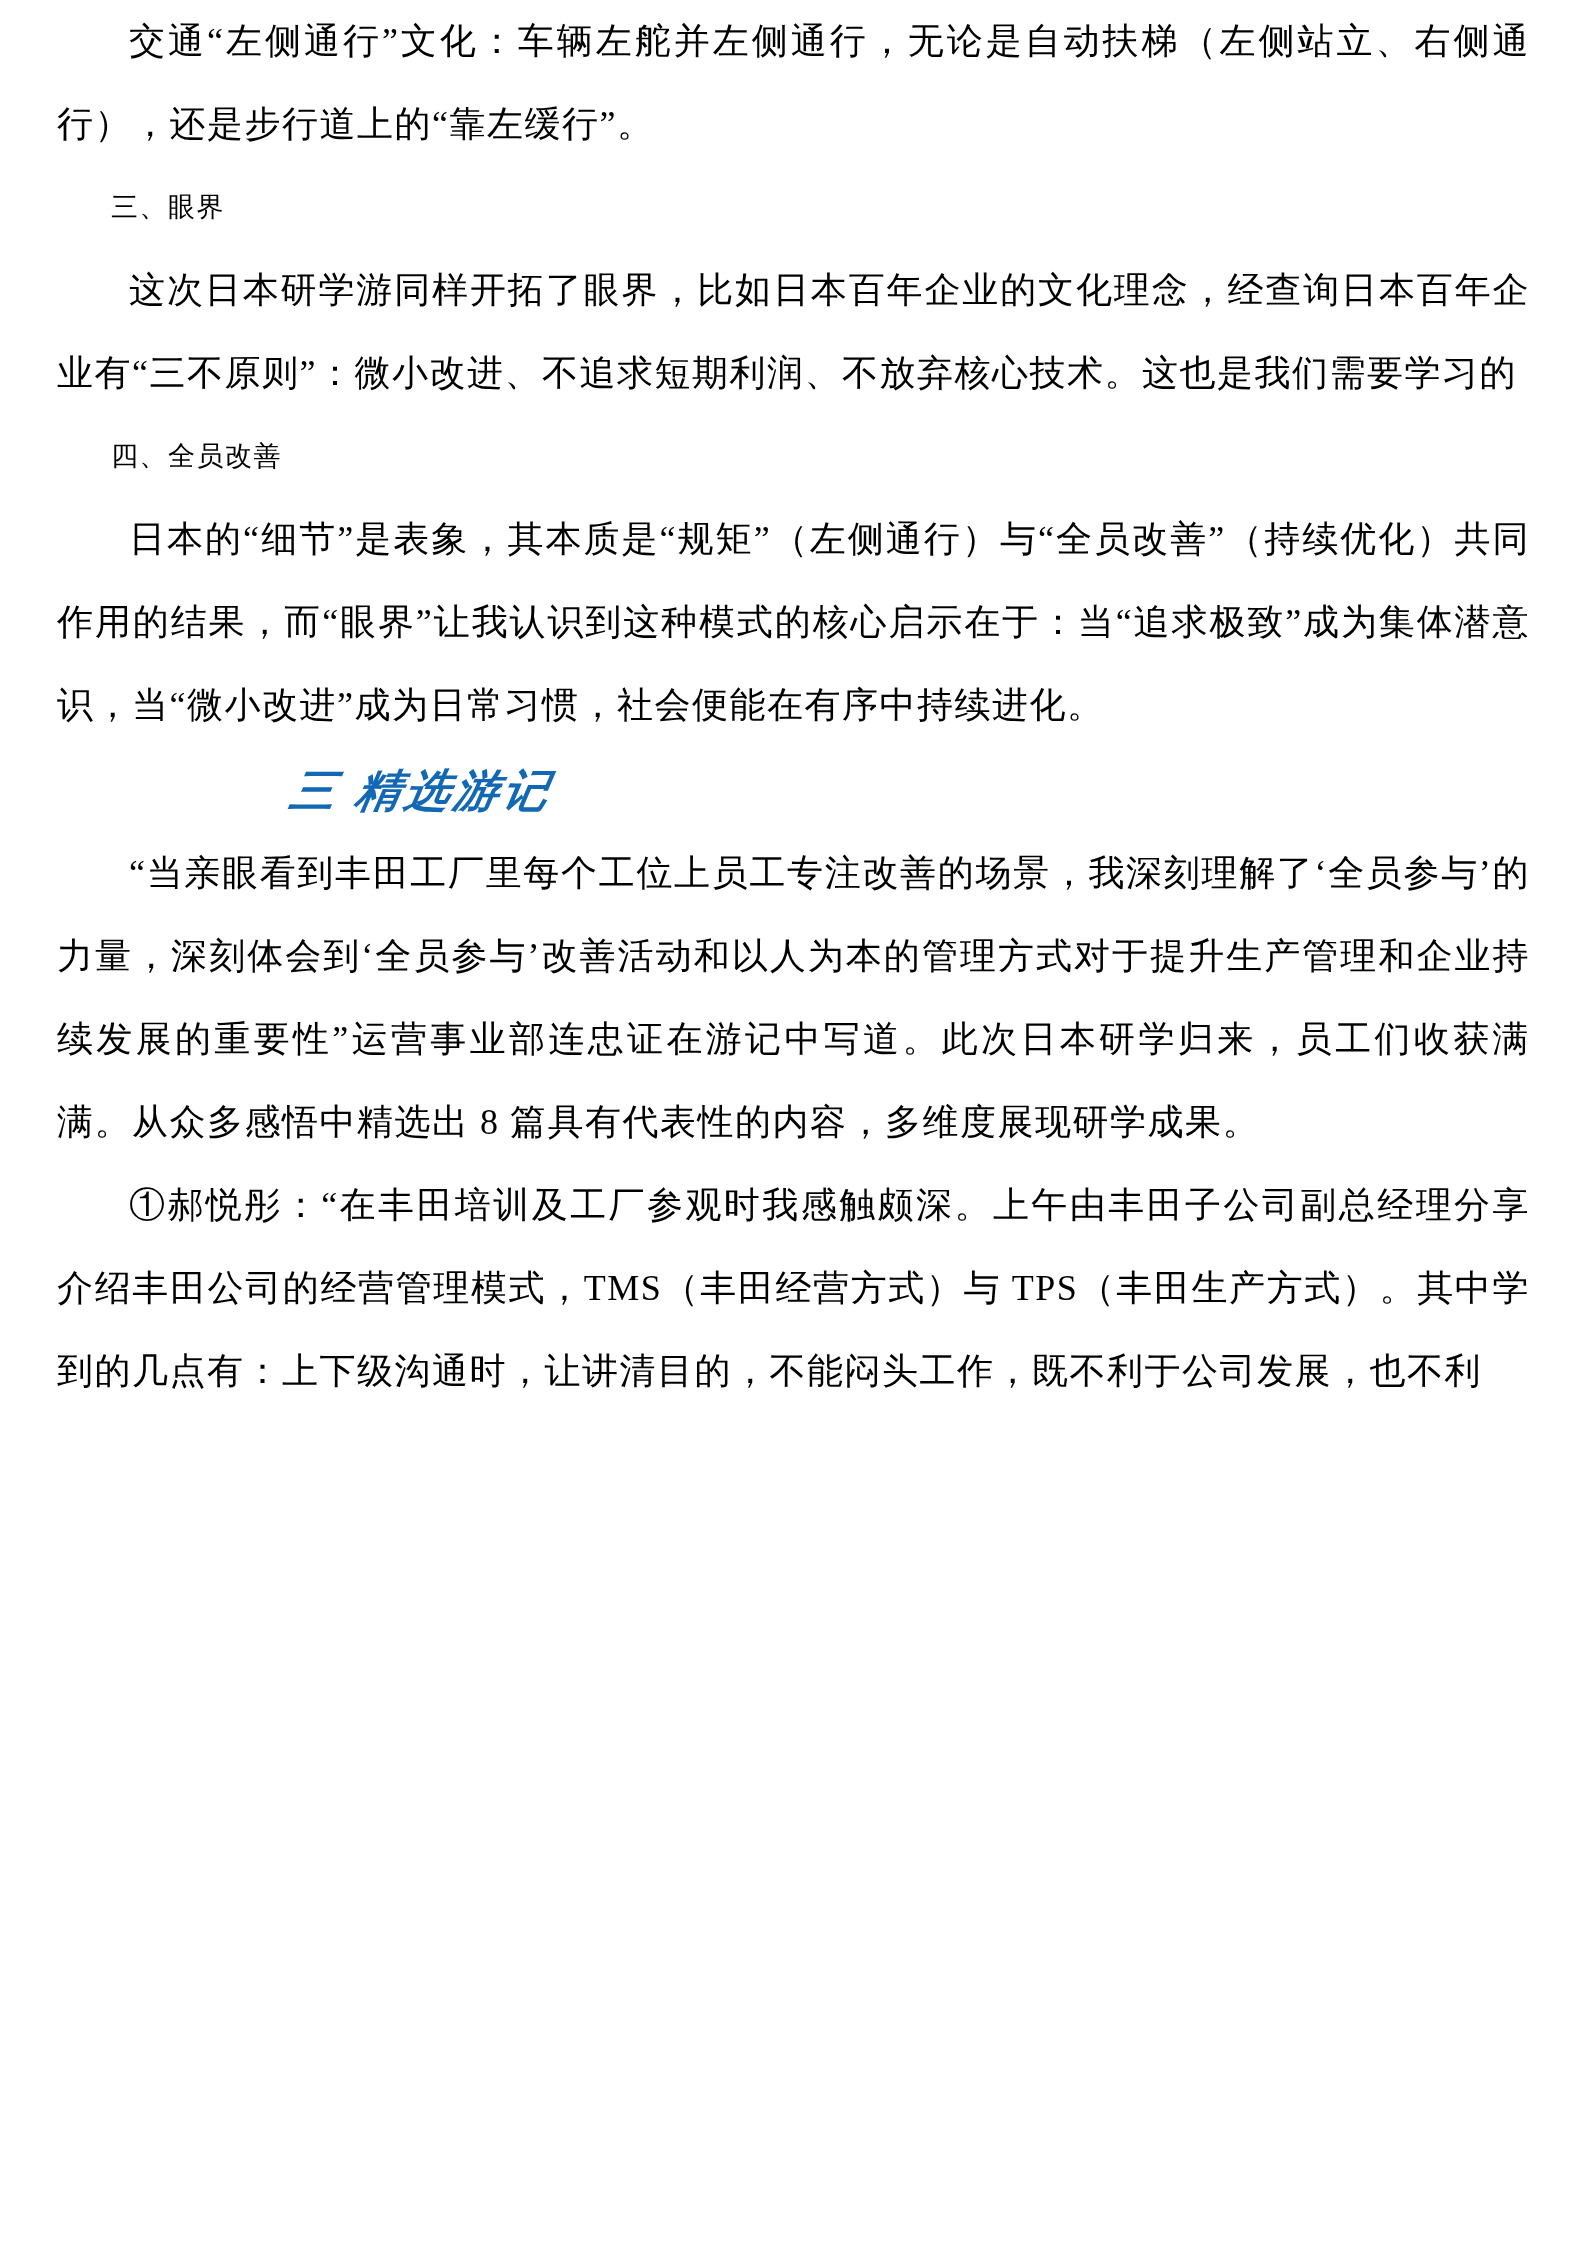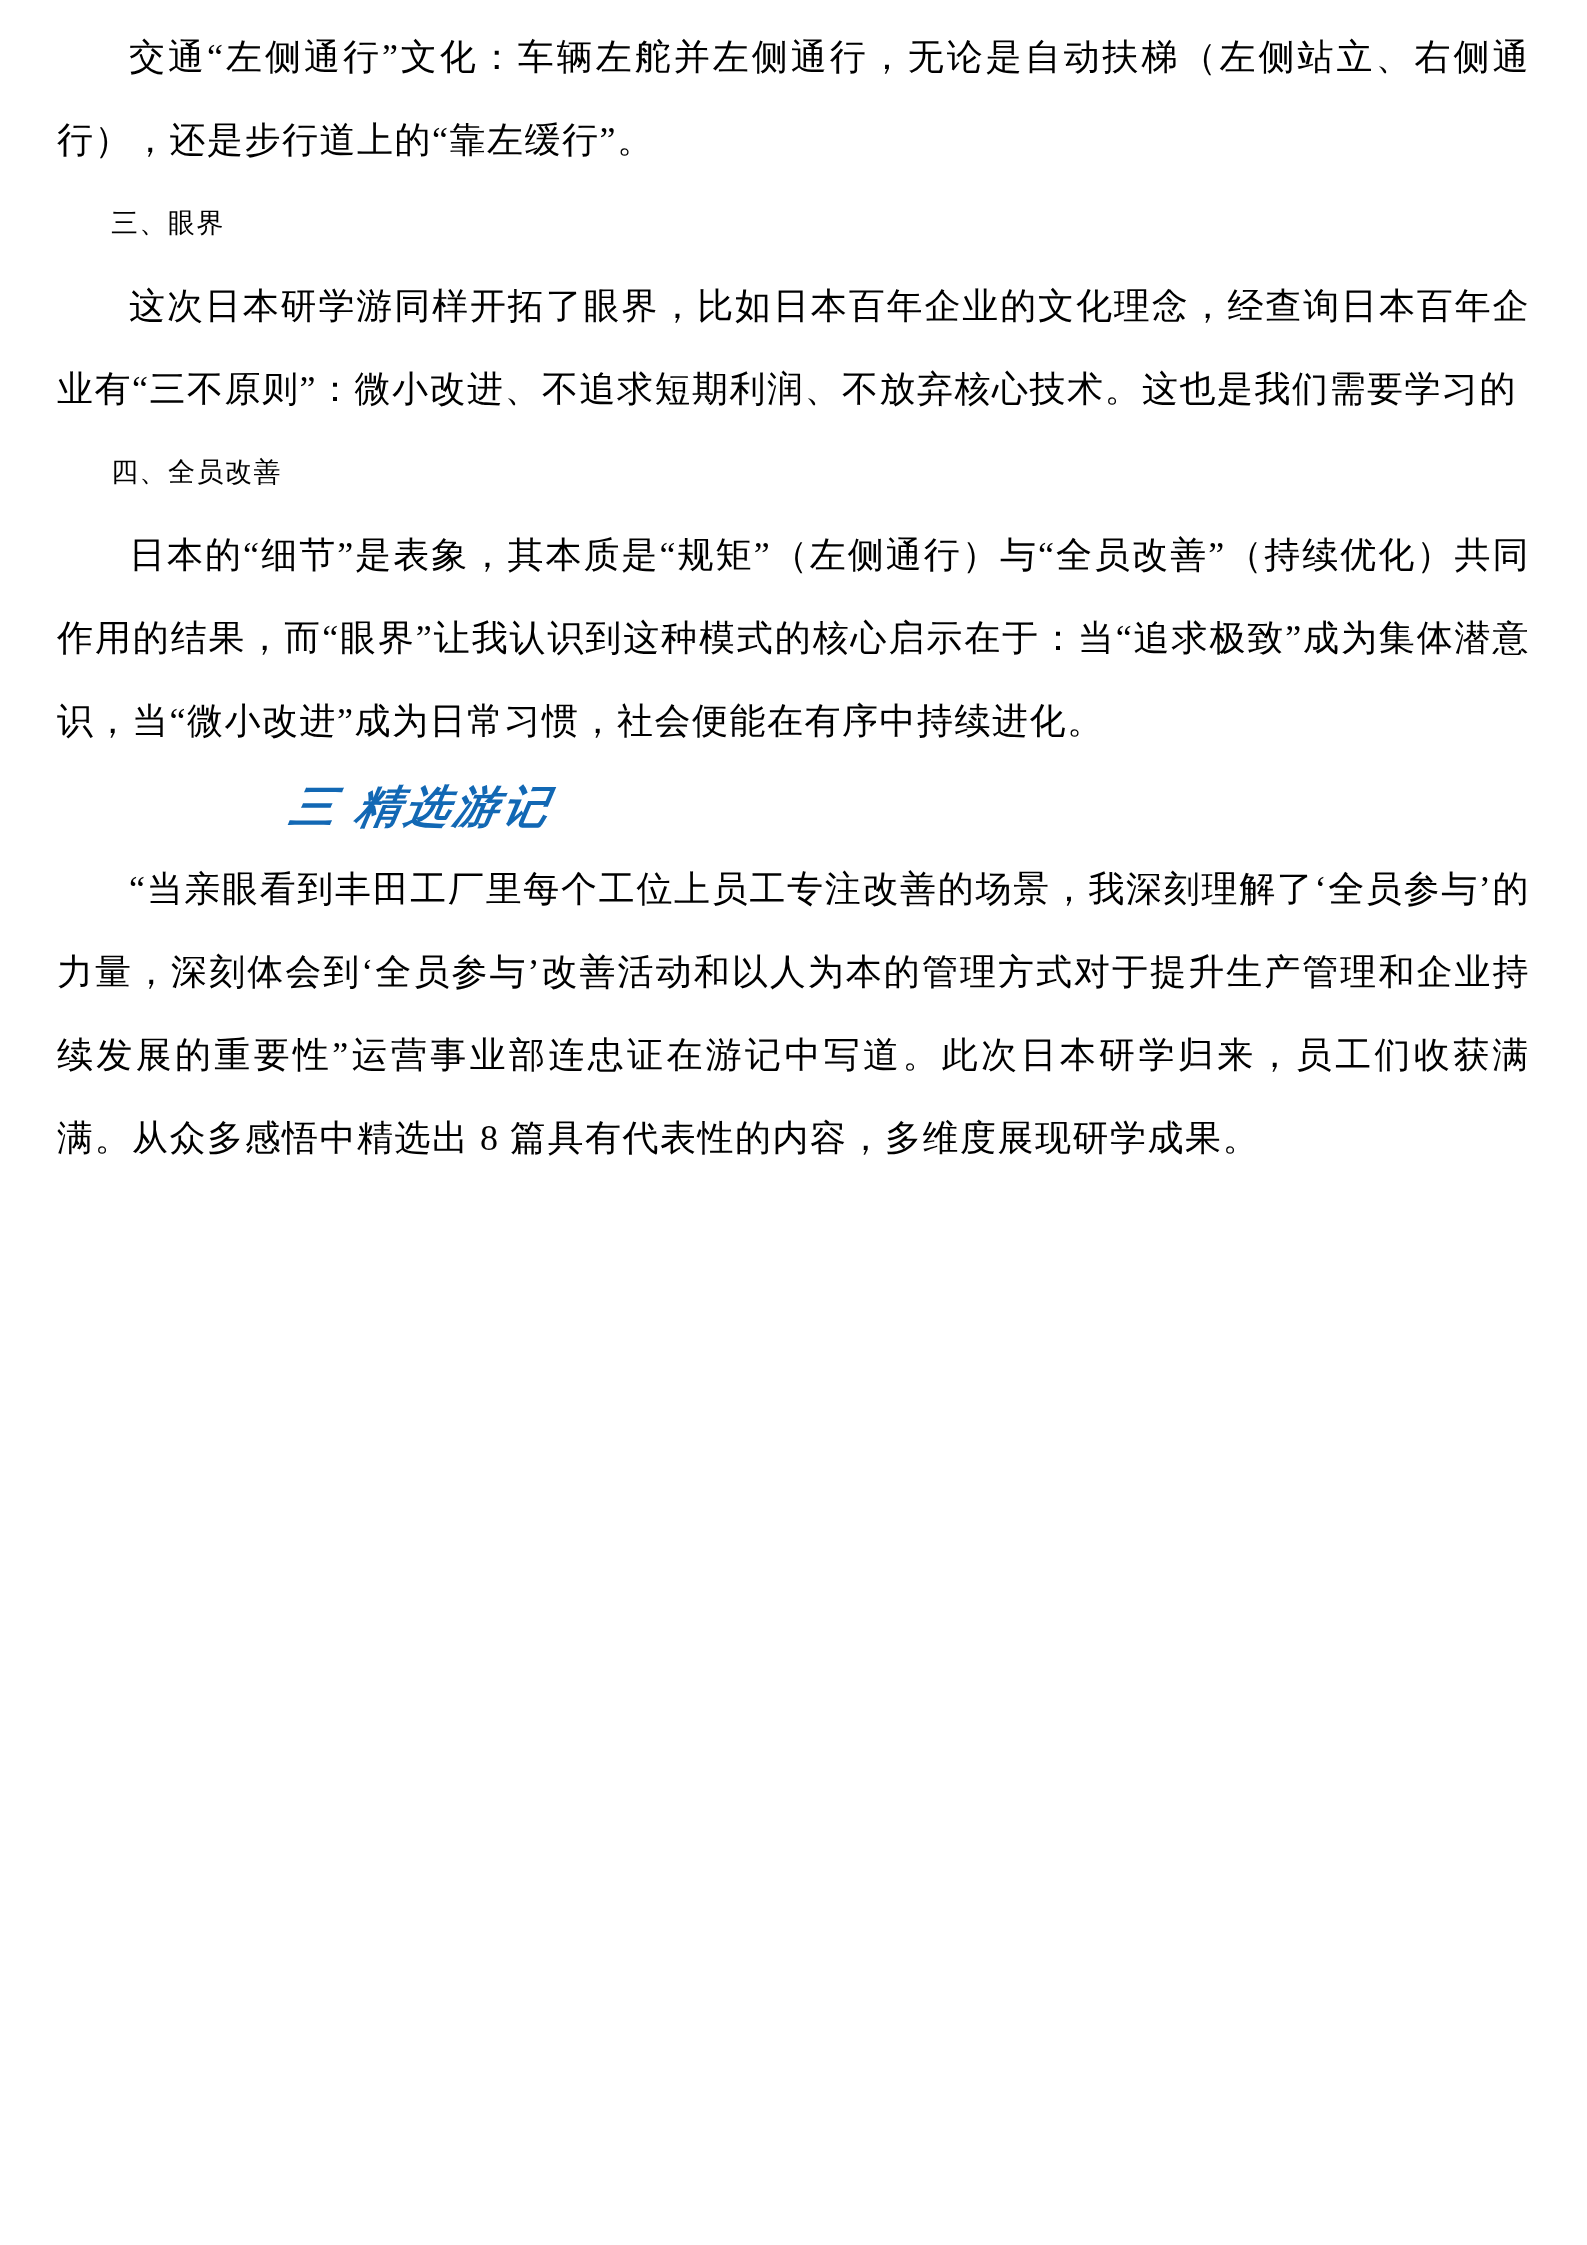--- a/index.html
+++ b/index.html
@@ -5,21 +5,21 @@
   html, body {
     margin: 0;
     padding: 0;
     background: #ffffff;
   }
   .page {
     position: relative;
     width: 1587px;
     height: 2245px;
     box-sizing: border-box;
-    padding: 16px 57px;
+    padding: 0 57px;
     overflow: hidden;
     background: #ffffff;
     font-family: "Liberation Serif", "DejaVu Serif", serif;
     font-size: 36px;
     color: #000000;
   }
   .page p, .page h2, .page h3 {
     margin: 0;
     font-weight: 400;
     line-height: 83px;
@@ -68,14 +68,15 @@
 
 
   <p class="body-para">日本的“细节”是表象，其本质是“规矩”（左侧通行）与“全员改善”（持续优化）共同作用的结果，而“眼界”让我认识到这种模式的核心启示在于：当“追求极致”成为集体潜意识，当“微小改进”成为日常习惯，社会便能在有序中持续进化。</p>
 
   <h2 class="blue-heading">
     <span class="blue-inner">三 精选游记</span>
   </h2>
 
   <p class="body-para">“当亲眼看到丰田工厂里每个工位上员工专注改善的场景，我深刻理解了‘全员参与’的力量，深刻体会到‘全员参与’改善活动和以人为本的管理方式对于提升生产管理和企业持续发展的重要性”运营事业部连忠证在游记中写道。此次日本研学归来，员工们收获满满。从众多感悟中精选出 8 篇具有代表性的内容，多维度展现研学成果。</p>
 
+  <p class="body-para">①郝悦彤：“在丰田培训及工厂参观时我感触颇深。上午由丰田子公司副总经理分享介绍丰田公司的经营管理模式，TMS（丰田经营方式）与 TPS（丰田生产方式）。其中学到的几点有：上下级沟通时，让讲清目的，不能闷头工作，既不利于公司发展，也不利</p>
 
 </div>
 
 </body></html>

